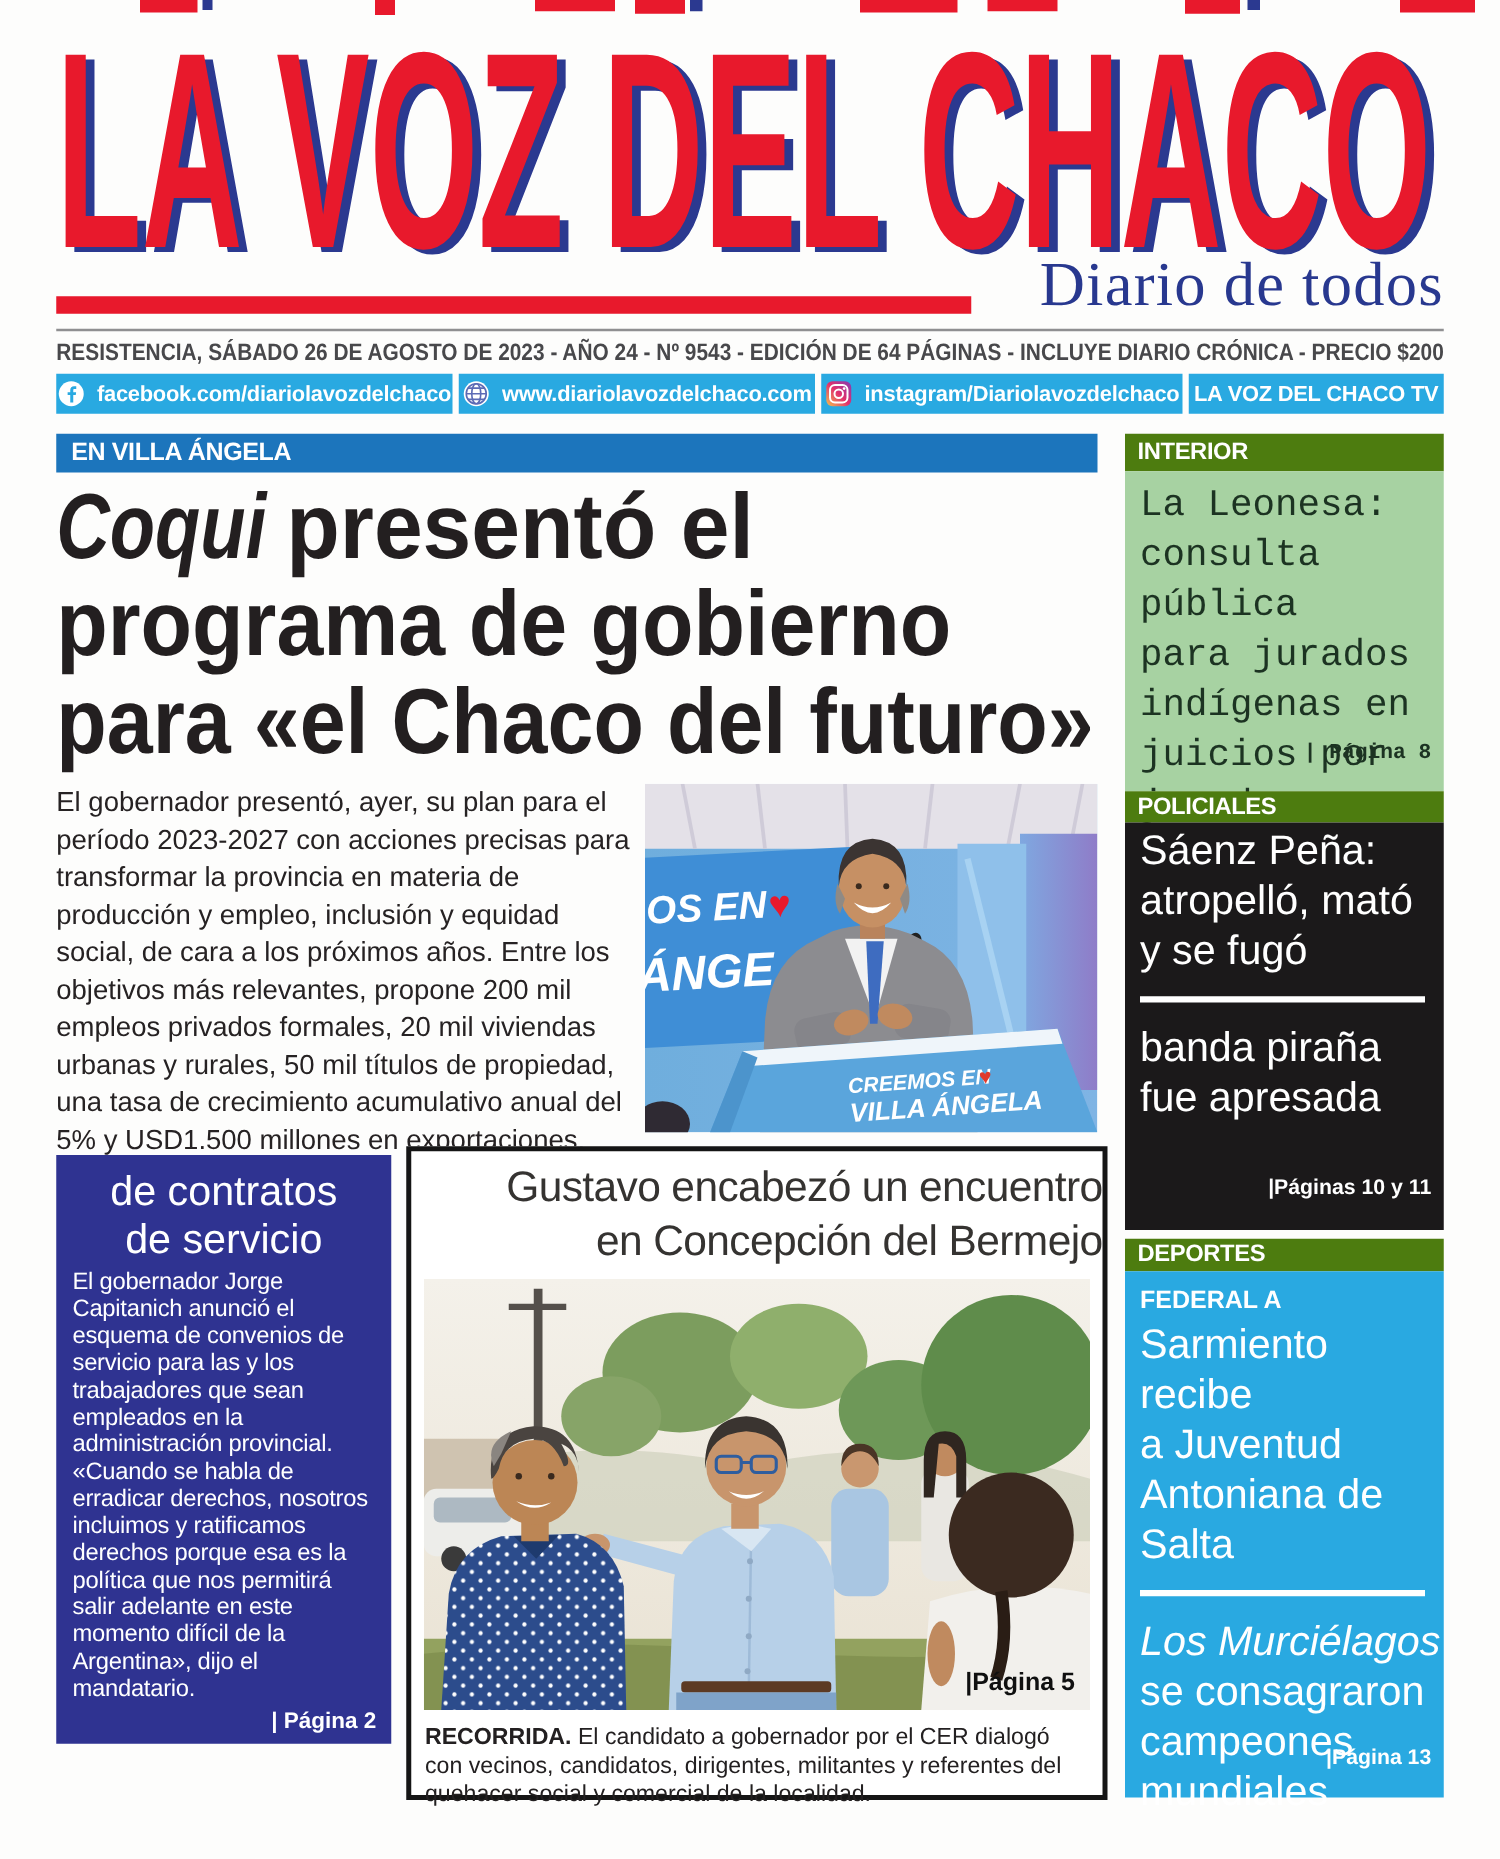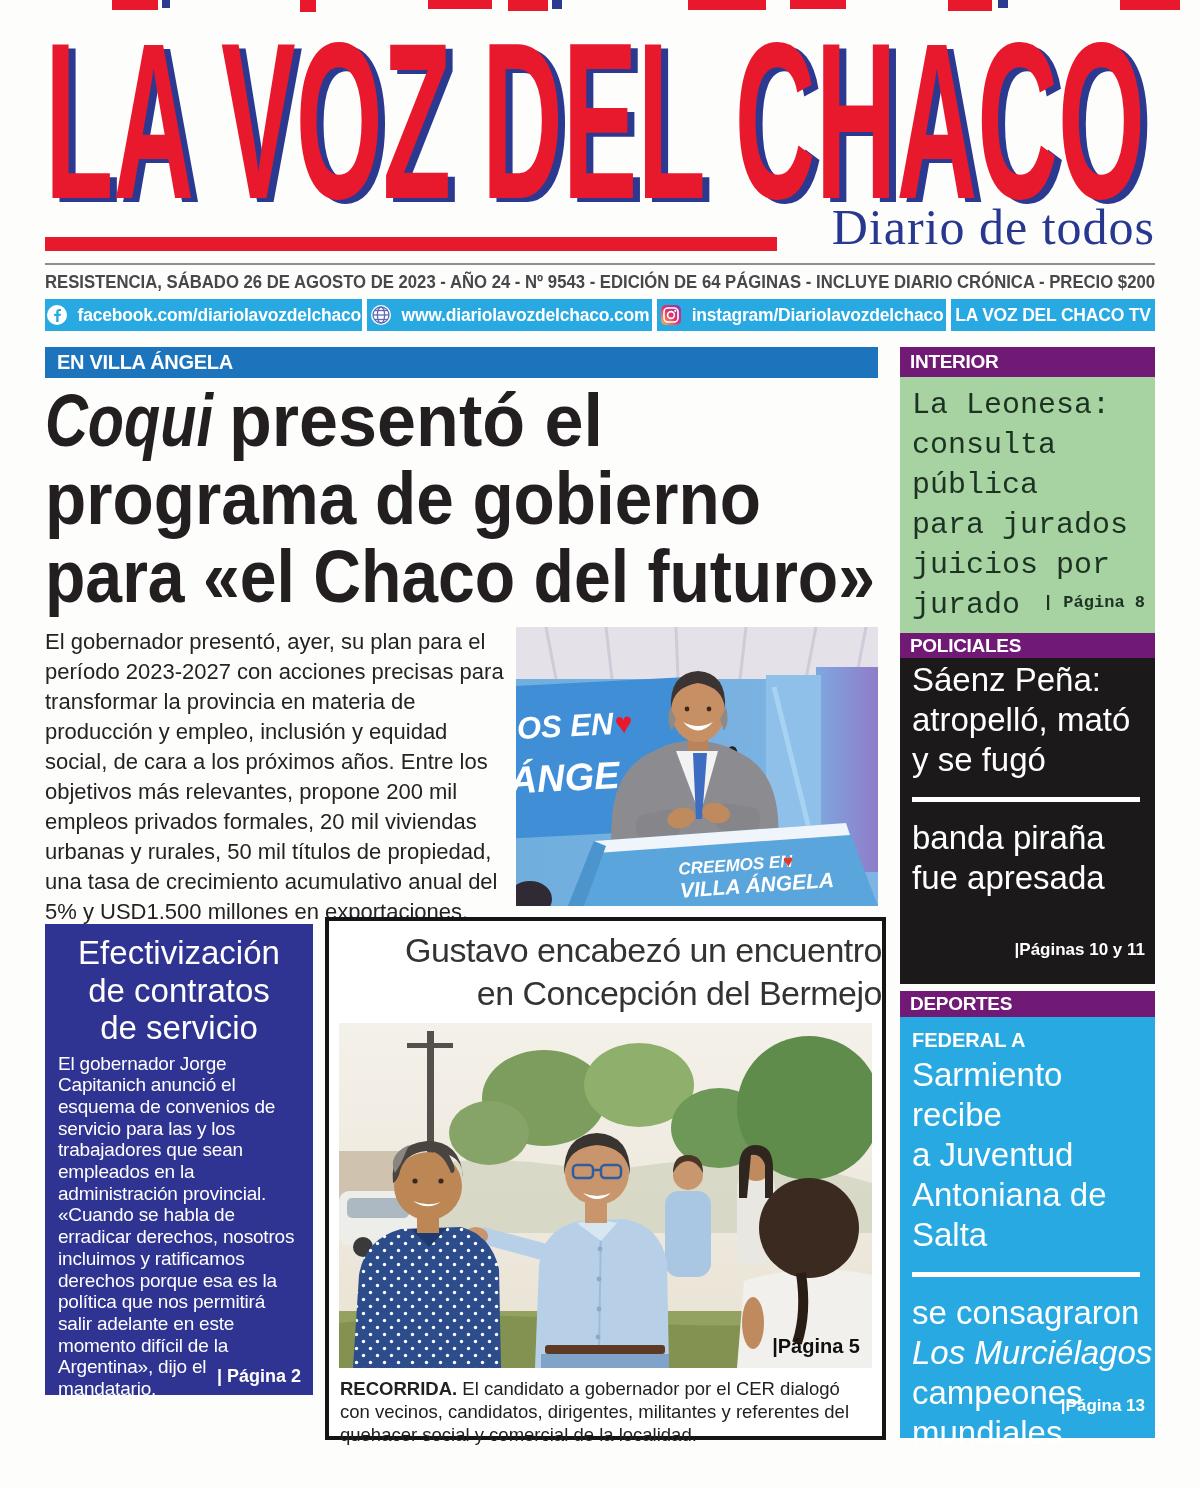--- a/index.html
+++ b/index.html
@@ -13,21 +13,21 @@
   .rule{position:absolute;left:45px;right:45px;top:263px;height:2px;background:#8f8f91;}
   
   .social{position:absolute;left:45px;top:299px;width:1110px;height:32px;display:flex;gap:5px;}
   .social .seg{background:#29A9E1;color:#fff;display:flex;align-items:center;justify-content:center;
                gap:10px;font-weight:bold;font-size:17.5px;letter-spacing:-0.2px;}
   .seg-fb{flex:318 0 0;}.seg-web{flex:287 0 0;}.seg-ig{flex:290 0 0;}.seg-tv{flex:205 0 0;}
   
   .kicker-bar{position:absolute;left:45px;top:347px;width:833px;height:31px;background:#1C75BC;
               color:#fff;font-weight:bold;font-size:20px;line-height:31px;padding-left:12px;
               box-sizing:border-box;letter-spacing:-0.3px;}
-  .red-label{background:#701a75;color:#fff;font-weight:bold;font-size:19px;
+  .red-label{background:#4d7c0f;color:#fff;font-weight:bold;font-size:19px;
              padding-left:10px;box-sizing:border-box;letter-spacing:-0.3px;}
   
   .body-text{position:absolute;left:45px;top:627px;width:466px;font-size:22px;line-height:30px;
              color:#262223;}
   .pgref{font-weight:bold;font-size:17px;color:#262223;}
   .main-pgref{display:block;text-align:right;font-size:19px;margin-top:4px;padding-right:4px;}
   .main-photo{position:absolute;left:516px;top:627px;width:362px;height:279px;overflow:hidden;}
   
   .green-box{position:absolute;left:900px;top:377px;width:255px;height:256px;background:#A7D2A2;
              color:#1C3322;font-size:30px;line-height:40px;padding:8px 0 0 12px;box-sizing:border-box;font-family:Liberation Mono, monospace;}
@@ -209,20 +209,21 @@
         </g>
       </g>
     </svg>
   </div>
 
   <div class="abs red-label" style="left:900px;top:347px;width:255px;height:30px;line-height:30px;">INTERIOR</div>
   <div class="green-box">
     <div>La Leonesa:</div>
     <div>consulta pública</div>
     <div>para jurados</div>
+    <div>indígenas en</div>
     <div>juicios por jurado</div>
     <div class="pgref box-ref">| Página 8</div>
   </div>
 
   <div class="abs red-label" style="left:900px;top:633px;width:255px;height:25px;line-height:25px;">POLICIALES</div>
   <div class="black-box">
     <div>Sáenz Peña:</div>
     <div>atropelló,  mató</div>
     <div>y se fugó</div>
     <div class="divider-w"></div>
@@ -232,30 +233,29 @@
   </div>
 
   <div class="abs red-label" style="left:900px;top:991px;width:255px;height:26px;line-height:26px;">DEPORTES</div>
   <div class="cyan-box">
     <div style="font-size:20px;font-weight:bold;line-height:30px;">FEDERAL A</div>
     <div>Sarmiento recibe</div>
     <div>a Juventud</div>
     <div>Antoniana de</div>
     <div>Salta</div>
     <div class="divider-w"></div>
+    <div style="font-style:italic;">Los Murciélagos</div>
     <div>se consagraron</div>
-    <div style="font-style:italic;">Los Murciélagos</div>
     <div>campeones</div>
     <div>mundiales</div>
     <div class="pgref box-ref" style="bottom:12px;">|Página 13</div>
   </div>
 
   <div class="blue-box">
     <div class="title">
-      <div>Efectivización</div>
       <div>de contratos</div>
       <div>de servicio</div>
     </div>
     <div class="body">El gobernador Jorge Capitanich anunció el esquema de convenios de servicio para las y los trabajadores que sean empleados en la administración provincial. «Cuando se habla de erradicar derechos, nosotros incluimos y ratificamos derechos porque esa es la política que nos permitirá salir adelante en este momento difícil de la Argentina», dijo el mandatario.</div>
     <div class="pgref box-ref">| Página  2</div>
   </div>
 
   <div class="mid-box">
     <div class="mid-hl">
       <div>Gustavo encabezó un encuentro</div>

